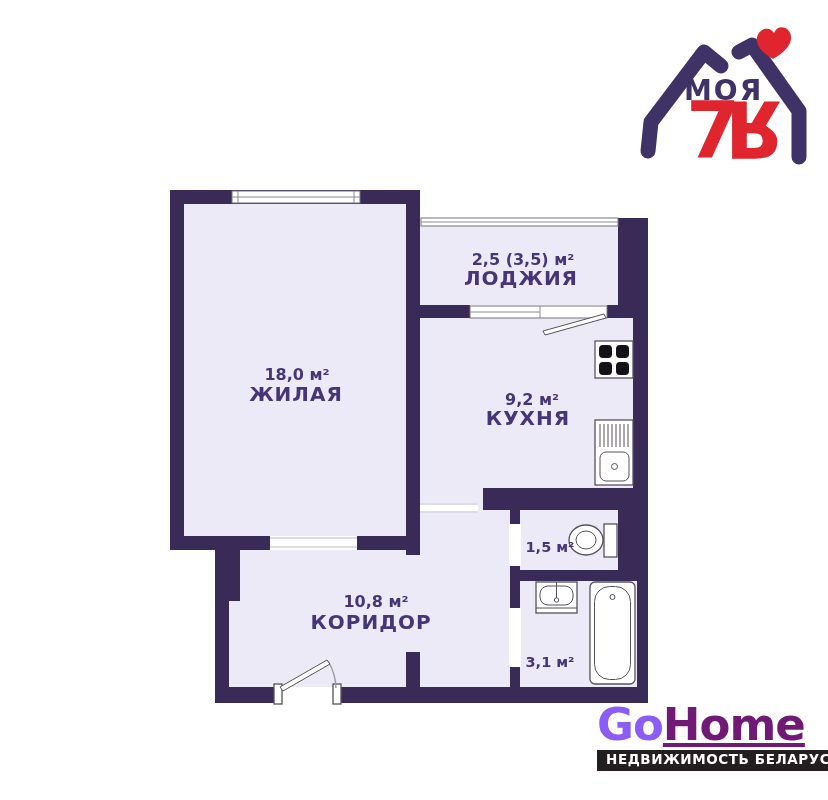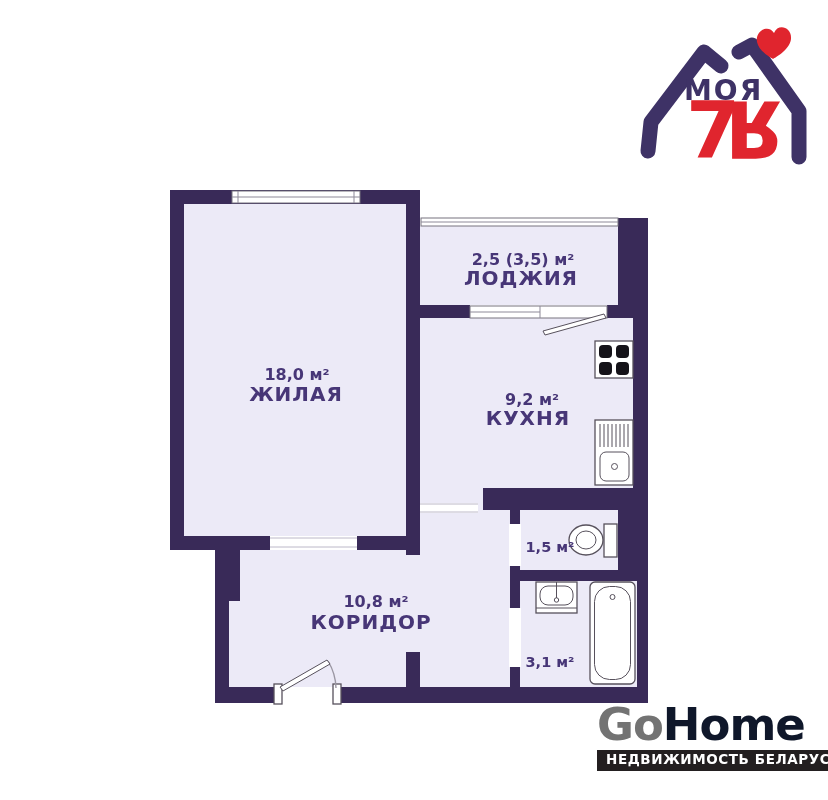--- a/index.html
+++ b/index.html
@@ -18,22 +18,22 @@
   .arc{fill:none;stroke:#9a96a2;stroke-width:1.4;}
   .lbl{fill:#473677;font-weight:bold;text-anchor:middle;}
   .area{font-size:16px;}
   .rname{font-size:20px;letter-spacing:1px;}
   .small{font-size:14.5px;}
   .brand-txt{fill:#3e3266;font-weight:bold;}
   .brand-red{fill:#e0252e;font-weight:bold;}
   .arm{fill:none;stroke:#3e3266;stroke-width:15;stroke-linecap:round;stroke-linejoin:round;}
   .gohome{position:absolute;left:597px;top:702px;line-height:1;}
   .gohome-word{font-size:45px;font-weight:bold;letter-spacing:-1px;white-space:nowrap;}
-  .gohome-word .go{color:#737373;}
-  .gohome-word .home{color:#0f172a;}
+  .gohome-word .go{color:#8b5cf6;}
+  .gohome-word .home{color:#701a75;text-decoration:underline;}
   .gohome-bar{display:inline-block;margin-top:3px;background:#231f20;color:#ffffff;
               font-size:13.5px;font-weight:bold;letter-spacing:0.6px;padding:3px 9px 4px;white-space:nowrap;}
 </style>
 </head>
 <body>
 
 <div class="canvas">
 <svg width="828" height="800" viewBox="0 0 828 800">
 
   <g>

